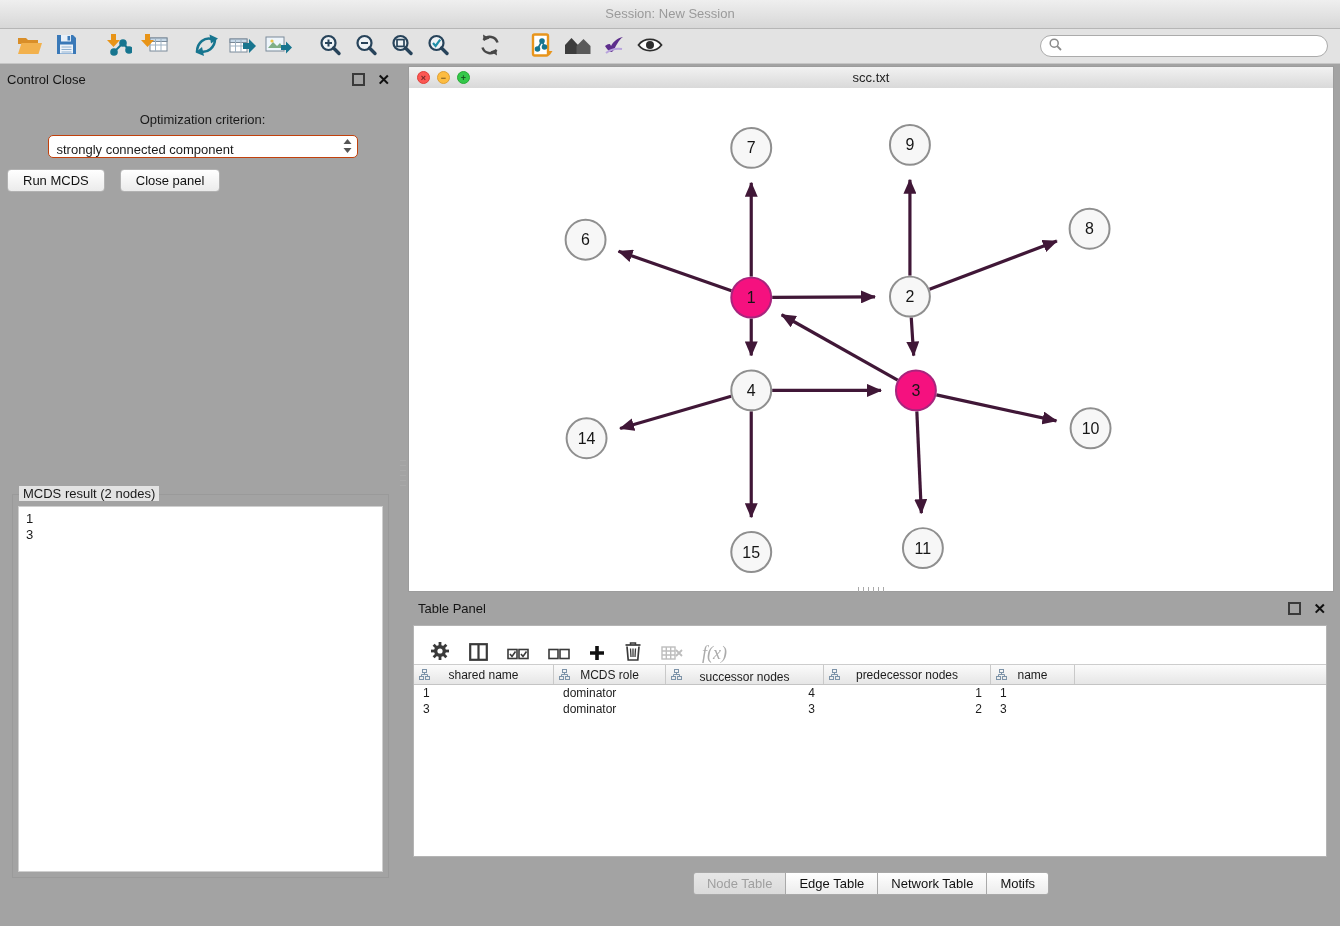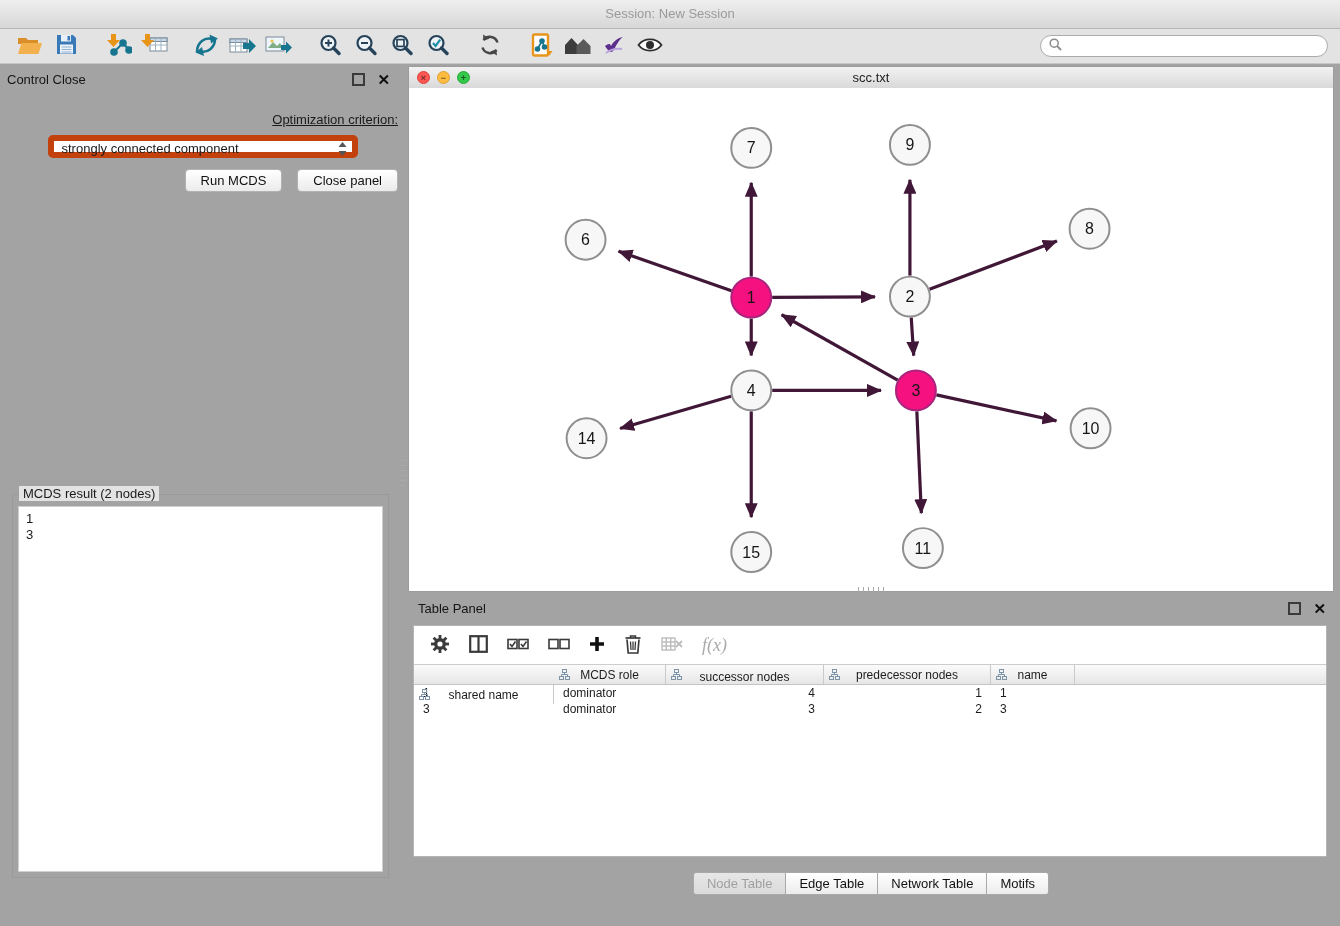--- a/index.html
+++ b/index.html
@@ -20,24 +20,24 @@
   .control-panel{position:absolute;left:7px;top:68px;width:391px;height:820px;}
   .panel-head{height:22px;display:flex;align-items:center;font-size:13px;color:#151515;}
   .panel-head .spacer{flex:1;}
   .float-box{width:9px;height:9px;border:2px solid #3a3a3a;margin-right:12px;cursor:default;}
   .close-x{font-size:15px;font-weight:700;color:#101010;margin-right:8px;line-height:1;cursor:default;}
   .tabs{display:flex;justify-content:center;margin-top:7px;}
   .tab{border:1px solid #a9a9a9;margin-left:-1px;padding:3px 13px;font-size:13px;background:linear-gradient(#ffffff,#ececec);color:#111;white-space:nowrap;cursor:default;}
   .tab:first-child{border-radius:3px 0 0 3px;margin-left:0;}
   .tab:last-child{border-radius:0 3px 3px 0;}
   .tab.active{background:linear-gradient(#e7e7e7,#dadada);color:#9f9f9f;}
-  .opt-label{text-align:right;margin-top:22px;font-size:13px;text-decoration:underline;}
-  .dropdown{margin:8px auto 8px auto;width:310px;height:23px;background:#fff;border:6px solid #c2410c;border-radius:5px;display:flex;align-items:flex-start;padding:0 4px 0 8px;box-sizing:border-box;font-size:13px;}
+  .opt-label{text-align:center;margin-top:22px;font-size:13px;}
+  .dropdown{margin:8px auto 8px auto;width:310px;height:23px;background:#fff;border:1px solid #c2410c;border-radius:5px;display:flex;align-items:flex-end;padding:0 4px 0 8px;box-sizing:border-box;font-size:13px;}
   .dropdown .dd-label{flex:1;}
-  .btn-row{display:flex;justify-content:flex-end;gap:15px;margin-top:11px;}
+  .btn-row{display:flex;justify-content:flex-start;gap:15px;margin-top:11px;}
   .btn{background:linear-gradient(#ffffff,#ebebeb);border:1px solid #b2b2b2;border-radius:4px;font-size:13px;font-family:"Liberation Sans",sans-serif;padding:3px 15px;color:#111;cursor:default;}
   .result-group{position:absolute;left:5px;top:426px;width:377px;height:384px;border:1px solid #9a9a9a;box-sizing:border-box;}
   .result-legend{position:absolute;top:-9px;left:6px;background:#e3e3e3;padding:0 4px;font-size:13px;}
   .result-area{position:absolute;left:5px;right:5px;top:11px;bottom:5px;background:#fff;border:1px solid #cfcfcf;padding:4px 7px;font-size:13px;line-height:16px;overflow:hidden;}
 
   
   .net-window{position:absolute;left:408px;top:66px;width:926px;height:526px;background:#fff;border:1px solid #9c9c9c;box-sizing:border-box;}
   .net-titlebar{height:21px;background:linear-gradient(#f2f2f2,#d9d9d9);border-bottom:1px solid #ababab;text-align:center;font-size:13px;line-height:21px;color:#222;position:relative;}
   .lights{position:absolute;left:8px;top:4px;display:flex;gap:7px;}
   .light{width:13px;height:13px;border-radius:50%;font-size:9px;font-weight:700;line-height:13px;text-align:center;color:rgba(0,0,0,.55);cursor:default;}
@@ -49,21 +49,21 @@
   .net-canvas text{font-family:"Liberation Sans",sans-serif;}
 
   
   .grip{position:absolute;cursor:default;}
   .grip-v{left:400px;top:460px;width:6px;height:26px;background:repeating-linear-gradient(#a9a9a9 0 1px,transparent 1px 5px);}
   .grip-h{left:858px;top:587px;width:26px;height:5px;background:repeating-linear-gradient(90deg,#a9a9a9 0 1px,transparent 1px 5px);}
 
   
   .table-panel{position:absolute;left:408px;top:597px;width:926px;height:292px;}
   .table-box{position:absolute;left:5px;top:28px;right:7px;height:232px;background:#fff;border:1px solid #b4b4b4;box-sizing:border-box;overflow:hidden;}
-  .table-toolbar{height:38px;display:flex;align-items:center;gap:19px;padding:0 16px;}
+  .table-toolbar{height:38px;display:flex;align-items:flex-end;gap:19px;padding:0 16px;}
   .fx{font-family:"Liberation Serif",serif;font-style:italic;font-size:18px;color:#ababab;}
   .grid-head{display:flex;height:19px;border-top:1px solid #cdcdcd;border-bottom:1px solid #c4c4c4;background:linear-gradient(#fbfbfb,#e6e6e6);}
   .hcell{position:relative;display:flex;align-items:center;justify-content:center;font-size:12px;color:#1c1c1c;border-right:1px solid #c9c9c9;box-sizing:border-box;height:100%;cursor:default;}
   .hcell svg{position:absolute;left:5px;top:4px;}
   .hfill{flex:1;border-right:none;}
   .grow{display:flex;height:16px;align-items:center;cursor:default;}
   .gcell{font-size:12px;color:#1c1c1c;padding:0 9px;box-sizing:border-box;height:16px;line-height:16px;}
   .table-tabs{position:absolute;left:0;right:0;top:268px;display:flex;justify-content:center;}
 
   
@@ -379,21 +379,21 @@
         <div><span><svg width="22" height="16" viewBox="0 0 22 16">
                 <g stroke="#bdbdbd" stroke-width="1.4" fill="none">
                   <rect x="1" y="2" width="13" height="12"></rect>
                   <path d="M1 6 h13 M1 10 h13 M5.3 2 v12 M9.7 2 v12"></path>
                 </g>
                 <path d="M15 5 l6 6 M21 5 l-6 6" stroke="#bdbdbd" stroke-width="1.8"></path>
               </svg></span></div>
         <div><span class="fx">f(x)</span></div>
       </div>
       <div class="grid-head" id="grid-head">
-          <div class="hcell" style="width: 140px; margin-top: 20px;">
+          <div class="hcell" style="width: 140px;">
             <svg width="11" height="11" viewBox="0 0 11 11">
               <g stroke="#7d93a8" fill="none">
                 <rect x="3.5" y="0.5" width="4" height="3"></rect>
                 <rect x="0.5" y="7.5" width="4" height="3"></rect>
                 <rect x="6.5" y="7.5" width="4" height="3"></rect>
                 <path d="M5.5 3.5 v2 M2.5 7.5 v-2 h6 v2"></path>
               </g>
             </svg>
             <span>shared name</span>
           </div>

